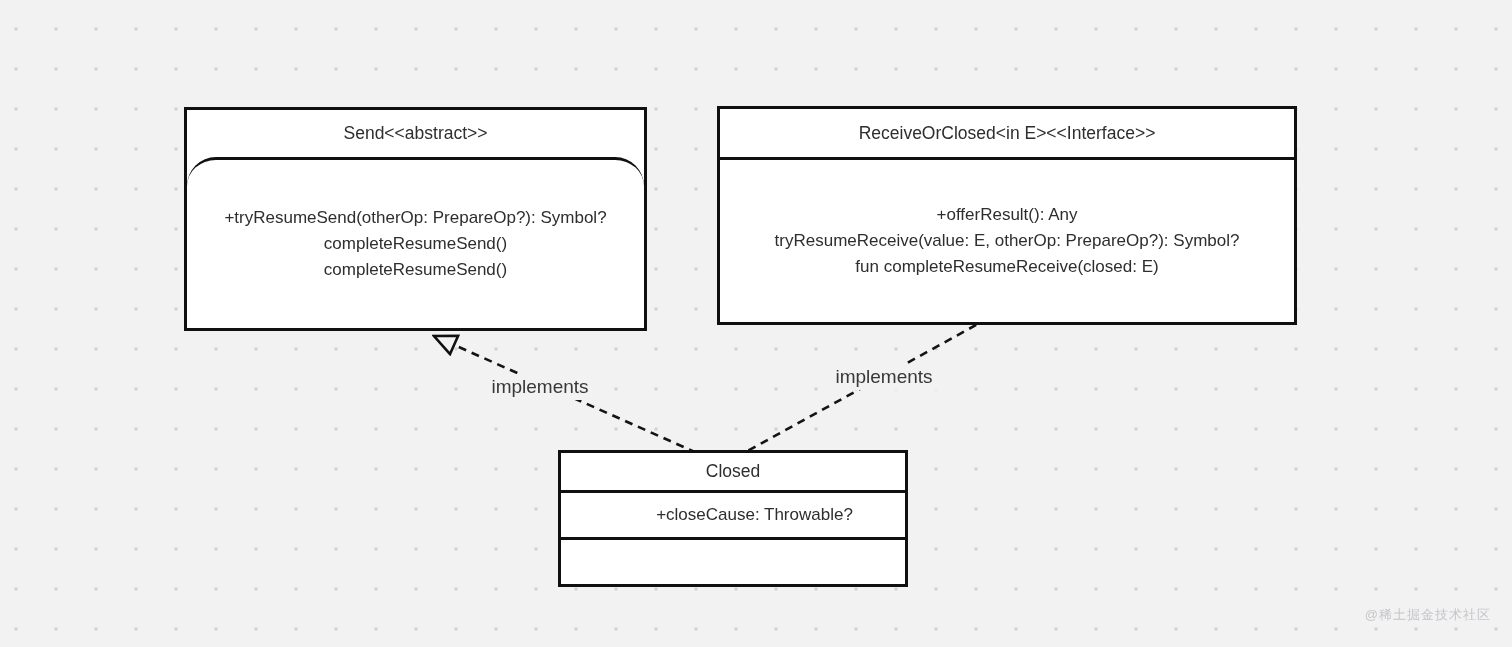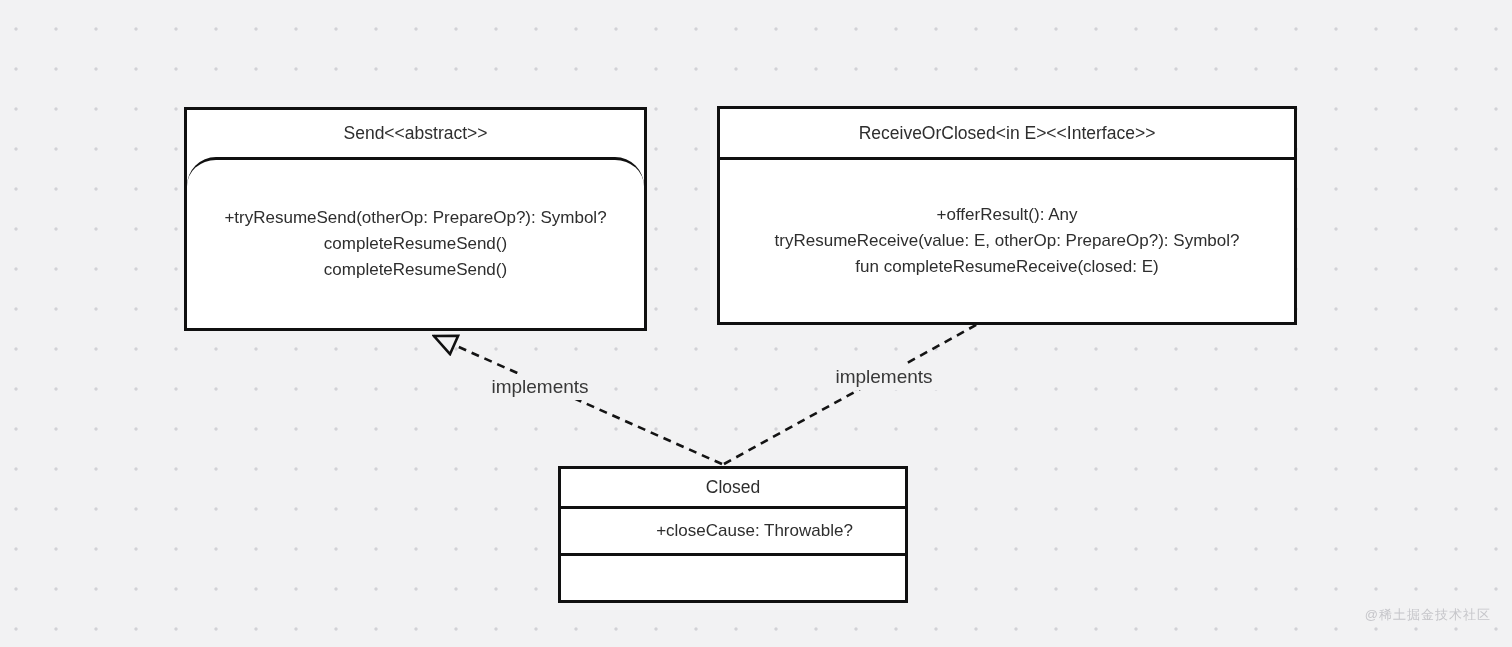--- a/index.html
+++ b/index.html
@@ -49,21 +49,21 @@
 
   .box-send   { left: 184px; top: 107px; width: 463px; height: 224px; }
   .box-send .c-title   { height: 47px; }
   .box-send .c-attrs   { height: 43px; }
   .box-send .c-methods { flex: 1; border-radius: 29px; }
 
   .box-receive { left: 717px; top: 106px; width: 580px; height: 219px; }
   .box-receive .c-title   { height: 48px; }
   .box-receive .c-methods { flex: 1; }
 
-  .box-closed { left: 558px; top: 466px; width: 350px; height: 137px; }
+  .box-closed { left: 558px; top: 450px; width: 350px; height: 137px; }
   .box-closed .c-title   { height: 37px; }
   .box-closed .c-attrs   { height: 44px; padding-left: 43px; }
   .box-closed .c-methods { flex: 1; }
 
   
   .arrows {
     position: absolute;
     left: 0; top: 0;
     pointer-events: none;
   }

